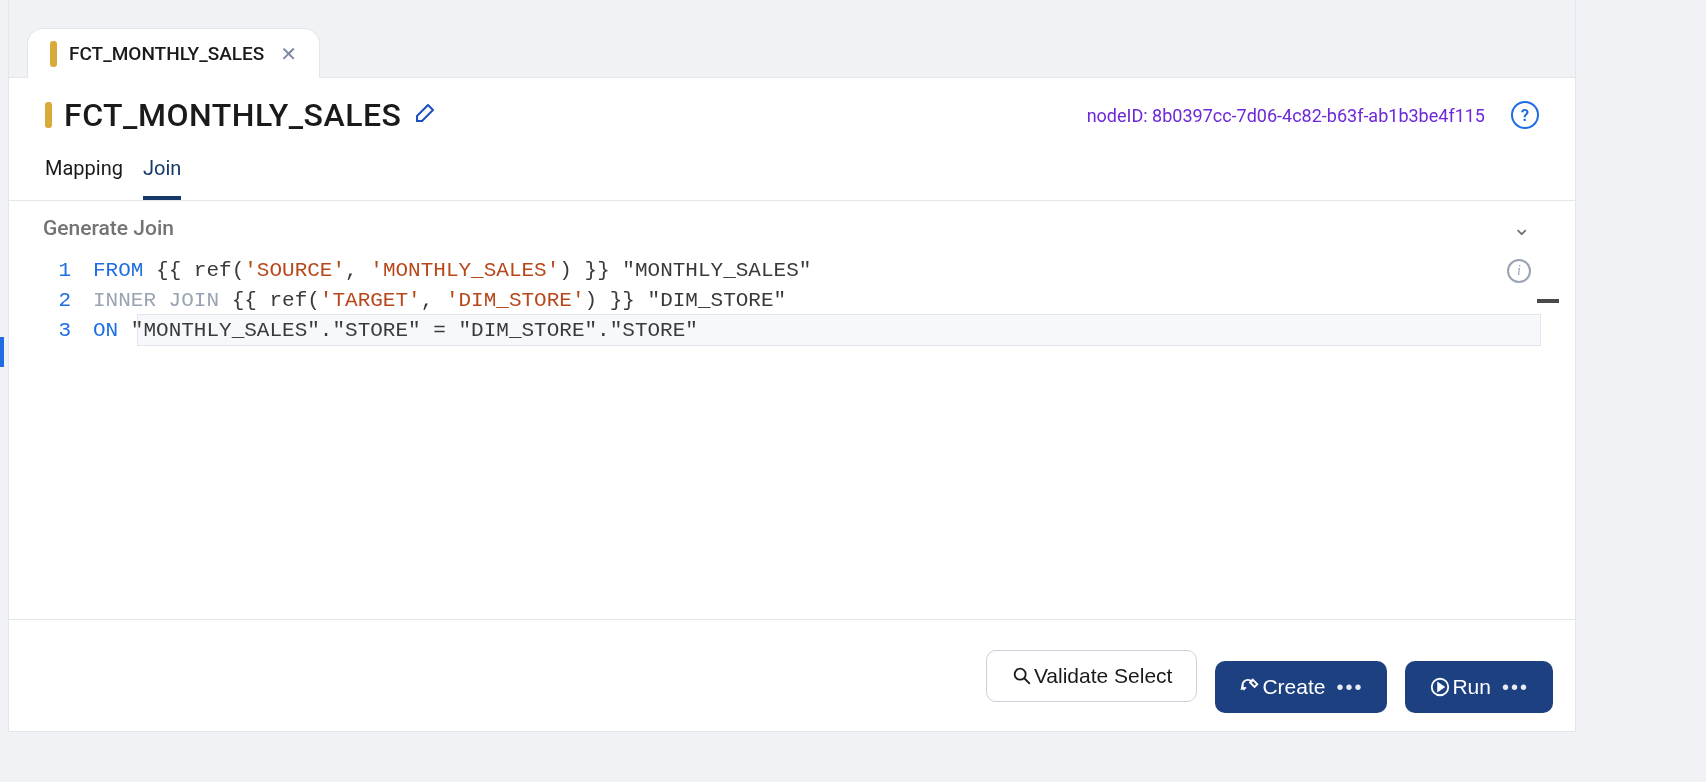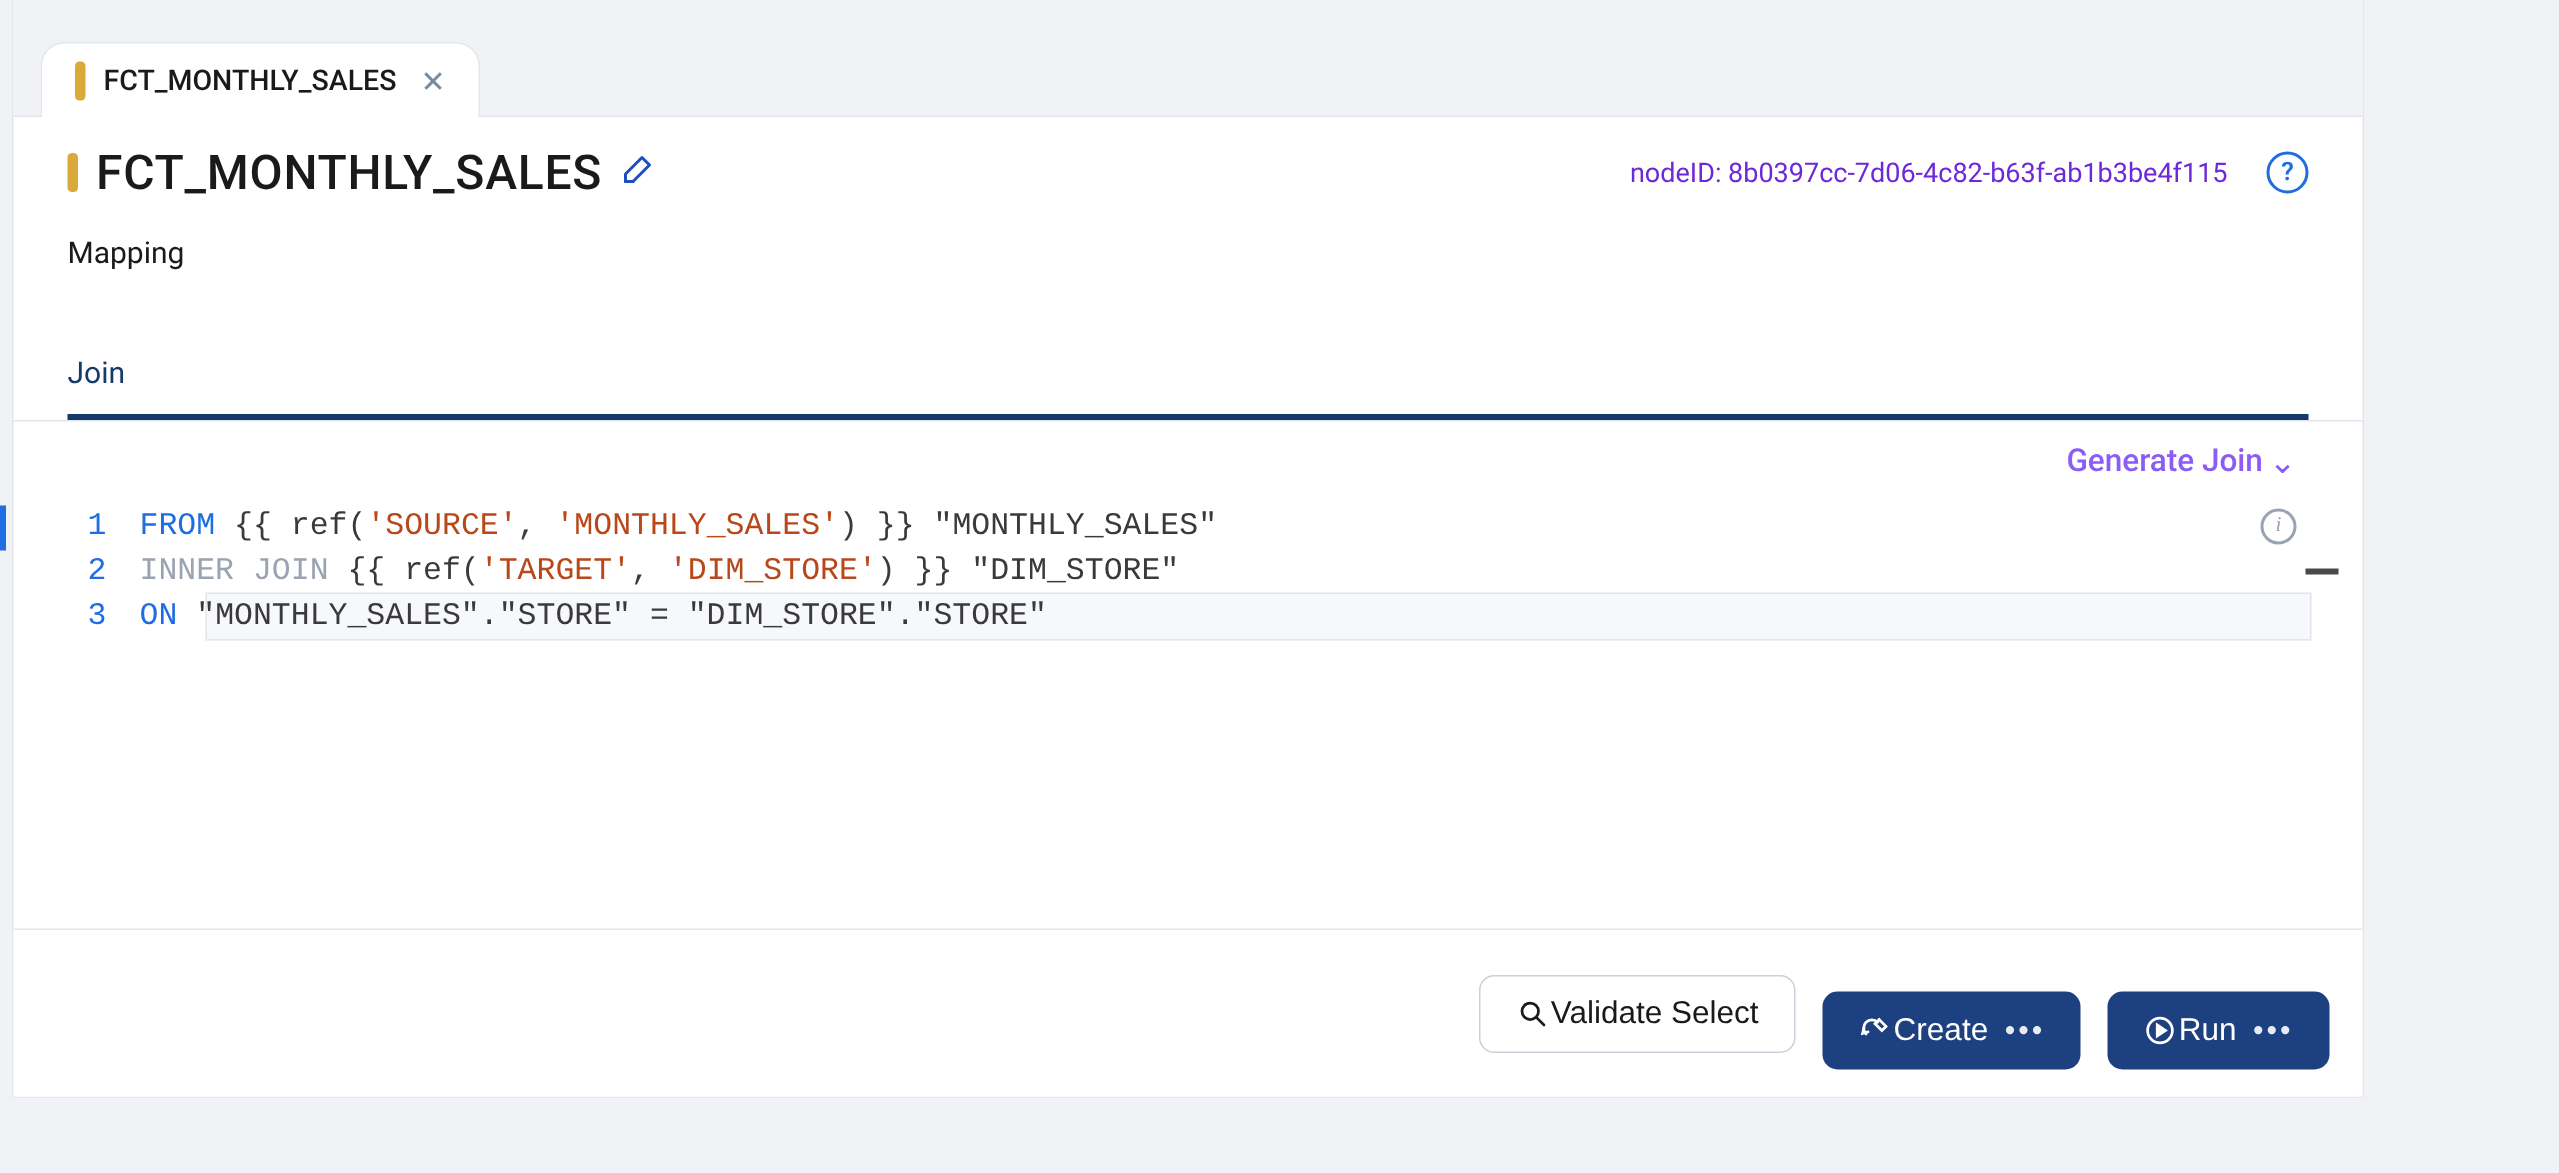--- a/index.html
+++ b/index.html
@@ -77,50 +77,49 @@
 .help-icon {
   width: 28px; height: 28px;
   border: 2px solid #1e6de2;
   border-radius: 50%;
   display: flex; align-items: center; justify-content: center;
   color: #1e6de2; font-size: 17px; font-weight: 600;
   margin-left: 14px;
 }
 .subtabs {
   display: flex;
-  gap: 40px;
+  gap: 20px;
   padding: 22px 36px 0 36px;
   border-bottom: 1px solid #e3e6ea;
-  flex-direction: column;
 }
 .subtab {
   font-size: 20px;
   color: #1a1a1a;
   padding-bottom: 16px;
   cursor: pointer;
 }
 .subtab.active {
   color: #15396b;
   font-weight: 400;
   border-bottom: 4px solid #15396b;
 }
 .editor-area {
   flex: 1;
   padding: 14px 34px 0 34px;
   position: relative;
 }
 .generate-join {
   text-align: right;
-  color: #8b5cf6;
+  color: #737373;
   font-size: 21px;
   font-weight: 500;
   padding-right: 10px;
   padding-bottom: 16px;
   display: flex;
-  justify-content: flex-end;
+  justify-content: space-between;
   align-items: center;
   gap: 4px;
 }
 .chevron-down {
   font-size: 22px;
 }
 .code-editor {
   font-family: "SFMono-Regular", Consolas, "Liberation Mono", Menlo, monospace;
   font-size: 21px;
   line-height: 30px;

